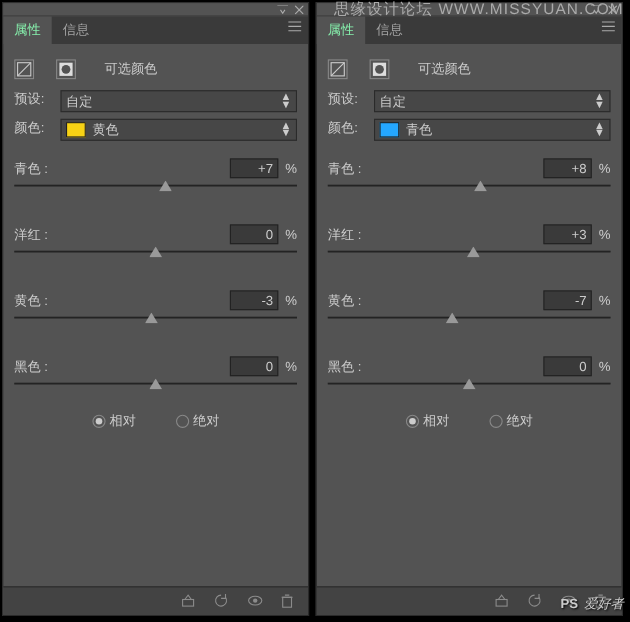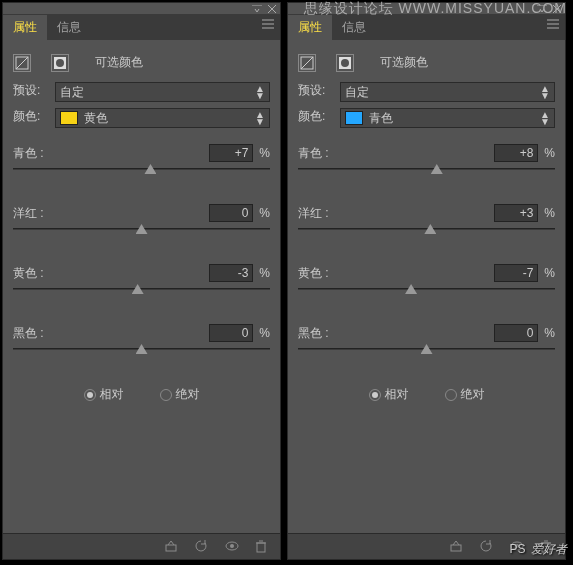--- a/index.html
+++ b/index.html
@@ -2,47 +2,47 @@
 <html><head>
 <meta charset="utf-8">
 <style>
 *{margin:0;padding:0;box-sizing:border-box;font-family:"Microsoft YaHei",sans-serif;font-size:12px;color:#ccc}
 body{background:#000;width:573px;height:565px;position:relative;overflow:hidden}
 .panels{display:flex;gap:6px;padding:2px}
 .panel{width:279px;background:#535353;display:flex;flex-direction:column;height:558px;border:1px solid #2a2a2a}
 .topbar{height:12px;background:#535353;display:flex;justify-content:flex-end;align-items:center;gap:6px;padding-right:4px;border-bottom:1px solid #3a3a3a}
 .tabs{display:flex;background:#3a3a3a}
 .tab{padding:4px 10px;color:#a3a3a3;cursor:pointer}
-.tab.active{background:#535353;color:#fde047}
+.tab.active{background:#535353;color:#86efac}
 .content{padding:8px 10px;flex:1;display:flex;flex-direction:column}
 .iconrow{display:flex;align-items:flex-start;gap:20px;padding:6px 0 10px}
 .icon-box{width:18px;height:18px;border:1px solid #888;display:flex;align-items:center;justify-content:center;background:#535353}
 .title{margin-left:6px}
 .row{display:flex;align-items:flex-start;margin-bottom:6px;gap:6px}
 .label{width:36px}
 .select{flex:1;background:#474747;border:1px solid #2a2a2a;height:20px;display:flex;align-items:center;padding:0 4px;position:relative}
 .select .arrows{position:absolute;right:4px;font-size:10px;color:#ccc;line-height:7px}
 .swatch{width:18px;height:14px;border:1px solid #222}
 .slider-group{margin:10px 0 6px}
 .slider-head{display:flex;align-items:center;margin-bottom:2px}
 .slider-label{flex:1}
 .numbox{width:44px;height:18px;background:#3a3a3a;border:1px solid #222;text-align:right;padding:0 4px;line-height:16px}
 .pct{margin-left:6px}
 .track{height:10px;position:relative;margin:2px 0 14px}
 .rail{position:absolute;top:4px;left:0;right:0;height:2px;background:#3a3a3a;border-top:1px solid #222}
 .thumb{position:absolute;top:0;width:12px;height:10px;background:#999;clip-path:polygon(50% 0,100% 100%,0 100%);transform:translateX(-6px)}
-.radios{display:flex;justify-content:center;gap:36px;margin-top:12px}
+.radios{display:flex;justify-content:center;gap:36px;}
 .radio{display:flex;align-items:center;gap:4px}
 .dot{width:12px;height:12px;border-radius:50%;border:1px solid #888;display:flex;align-items:center;justify-content:center}
 .dot.sel::after{content:"";width:6px;height:6px;border-radius:50%;background:#ccc}
 .footer{height:26px;background:#434343;border-top:1px solid #2a2a2a;display:flex;justify-content:flex-end;align-items:center;gap:14px;padding:0 10px}
 .ficon{width:16px;height:16px;opacity:.7}
 .watermark{position:absolute;right:6px;top:0;color:#aaa;font-size:14px;letter-spacing:1px}
 .wm2{position:absolute;right:6px;bottom:6px;font-family:serif;font-style:italic;font-size:22px;color:#6fff3a;text-shadow:1px 1px 2px #000}
-.wm2 .ps{font-weight:normal;font-style:normal}
+.wm2 .ps{font-weight:bold;font-style:normal}
 svg{display:block}
 </style>
 </head>
 <body>
 
 <div class="panels" id="panels">
     <div class="panel">
     <div class="topbar">
       <span>
           <svg width="10" height="8">

